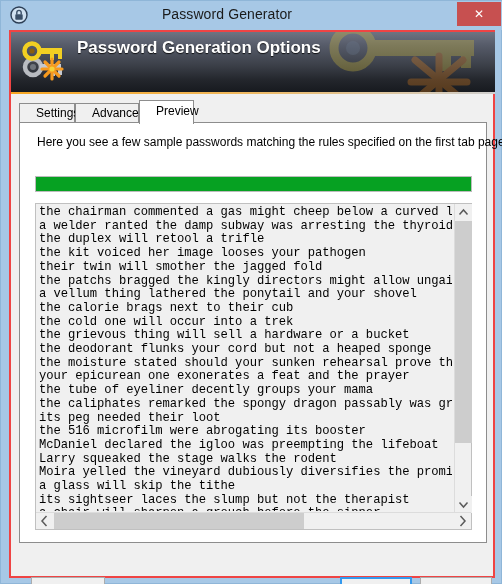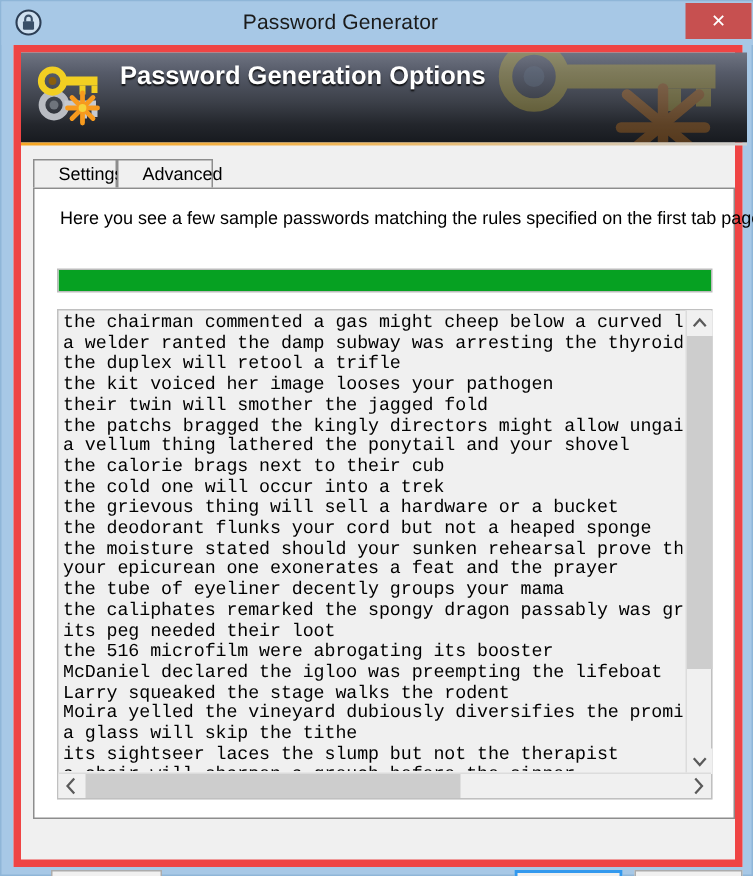--- a/index.html
+++ b/index.html
@@ -59,21 +59,21 @@
     font-family: "Liberation Sans", sans-serif;
   }
 
   
   #dialog-body {
     position: absolute;
     left: 8px; top: 29px;
     width: 486px;
     height: 548px;
     background: #f0f0f0;
-    border: 5px solid #ef4444;
+    border: 2px solid #ef4444;
     box-sizing: border-box;
   }
 
   
   #banner {
     position: absolute;
     left: 0; top: 0;
     width: 484px;
     height: 60px;
     background: linear-gradient(to bottom, #6f7482 0%, #565b69 22%, #3c4049 55%, #23262c 80%, #171a1f 100%);
@@ -355,20 +355,21 @@
         </svg>
       </span>
 
       <div id="banner-title">Password Generation Options</div>
     </div>
     <div id="banner-rule"></div>
 
     <div id="tabstrip">
       <div class="tab" style="left:0px;width:56px;">Settings</div>
       <div class="tab" style="left:56px;width:64px;">Advanced</div>
+      <div class="tab active" style="left:120px;width:55px;">Preview</div>
     </div>
 
     <div id="tabpage">
 
       <div id="preview-hint">Here you see a few sample passwords matching the rules specified on the first tab pages.</div>
 
       <div id="quality-bar">
         <div id="quality-fill" style="width: 100%; background: rgb(6, 161, 34);"></div>
       </div>
 

